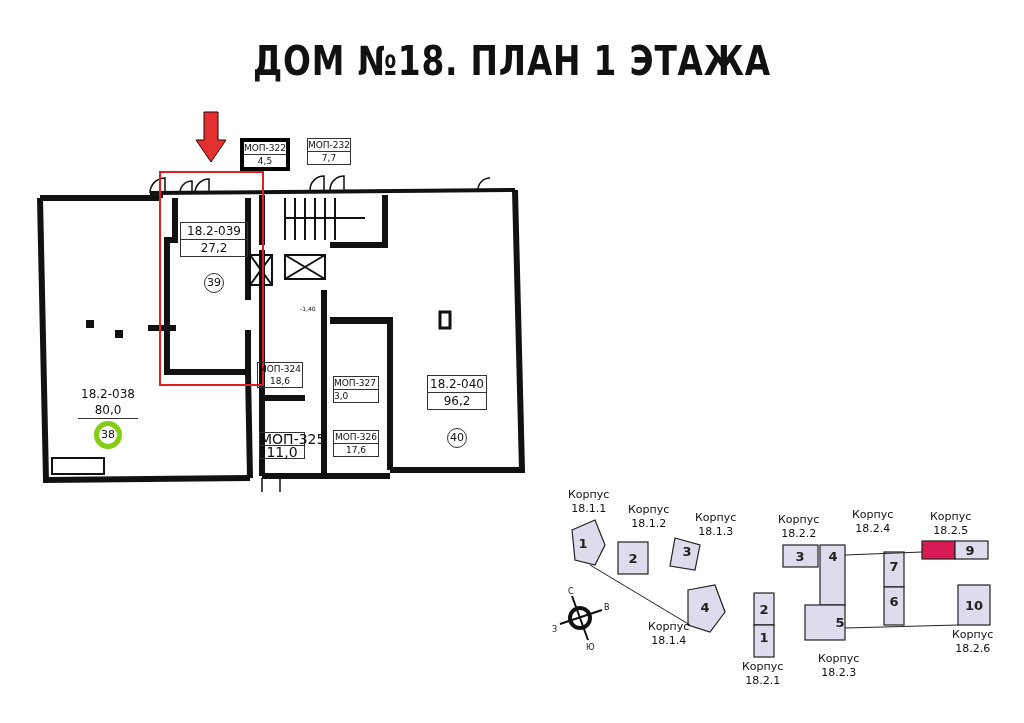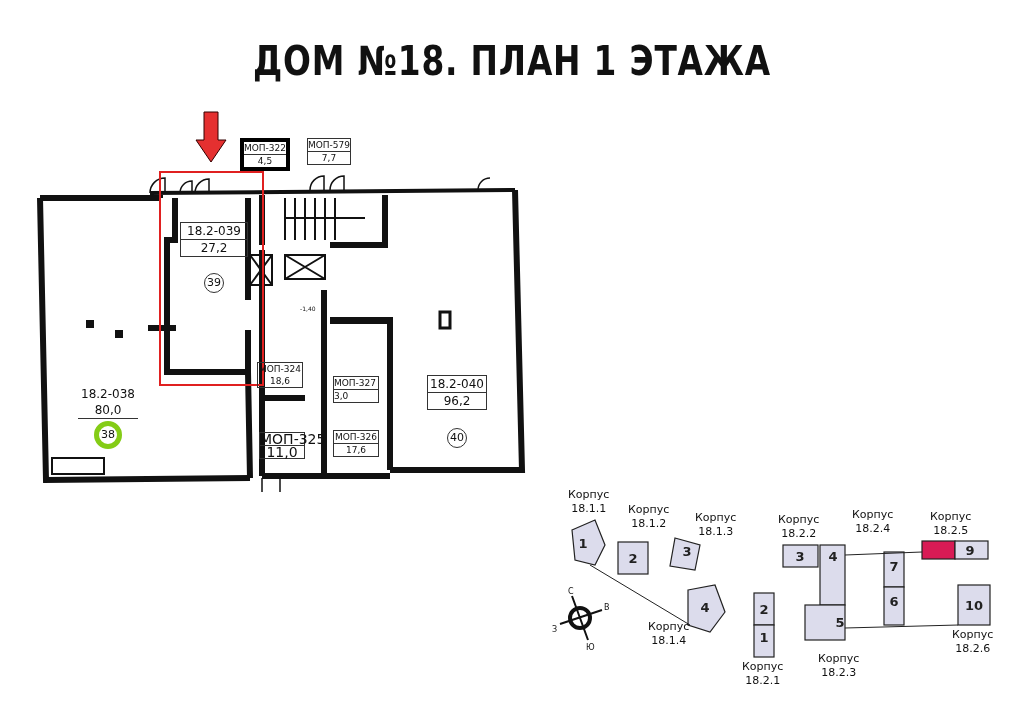--- a/index.html
+++ b/index.html
@@ -80,21 +80,21 @@
   <div style="border:1px solid #333;border-bottom:none">18.2-040</div>
   <div style="border:1px solid #333">96,2</div>
   <div style="margin:18px auto 0;width:18px;height:18px;border:1px solid #333;border-radius:50%;font-size:11px;line-height:18px">40</div>
 </div>
 
 <div class="abs" style="left:240px;top:138px;width:42px;text-align:center;font-size:9px;line-height:12px;border:4px solid #000000">
     <div>МОП-322</div>
     <div style="border-top:1px solid #333">4,5</div>
   </div>
 <div class="abs" style="left:307px;top:138px;width:42px;text-align:center;font-size:9px;line-height:12px;border:1px solid #333">
-    <div>МОП-579</div>
+    <div>МОП-232</div>
     <div style="border-top:1px solid #333">7,7</div>
   </div>
 <div class="abs" style="left:257px;top:362px;width:44px;text-align:center;font-size:9px;line-height:12px;border:1px solid #333">
     <div>МОП-324</div>
     <div>18,6</div>
   </div>
 <div class="abs" style="left:259px;top:432px;width:44px;text-align:center;font-size:14px;line-height:12px;border:1px solid #333">
     <div>МОП-325</div>
     <div style="border-top:1px solid #333">11,0</div>
   </div>

